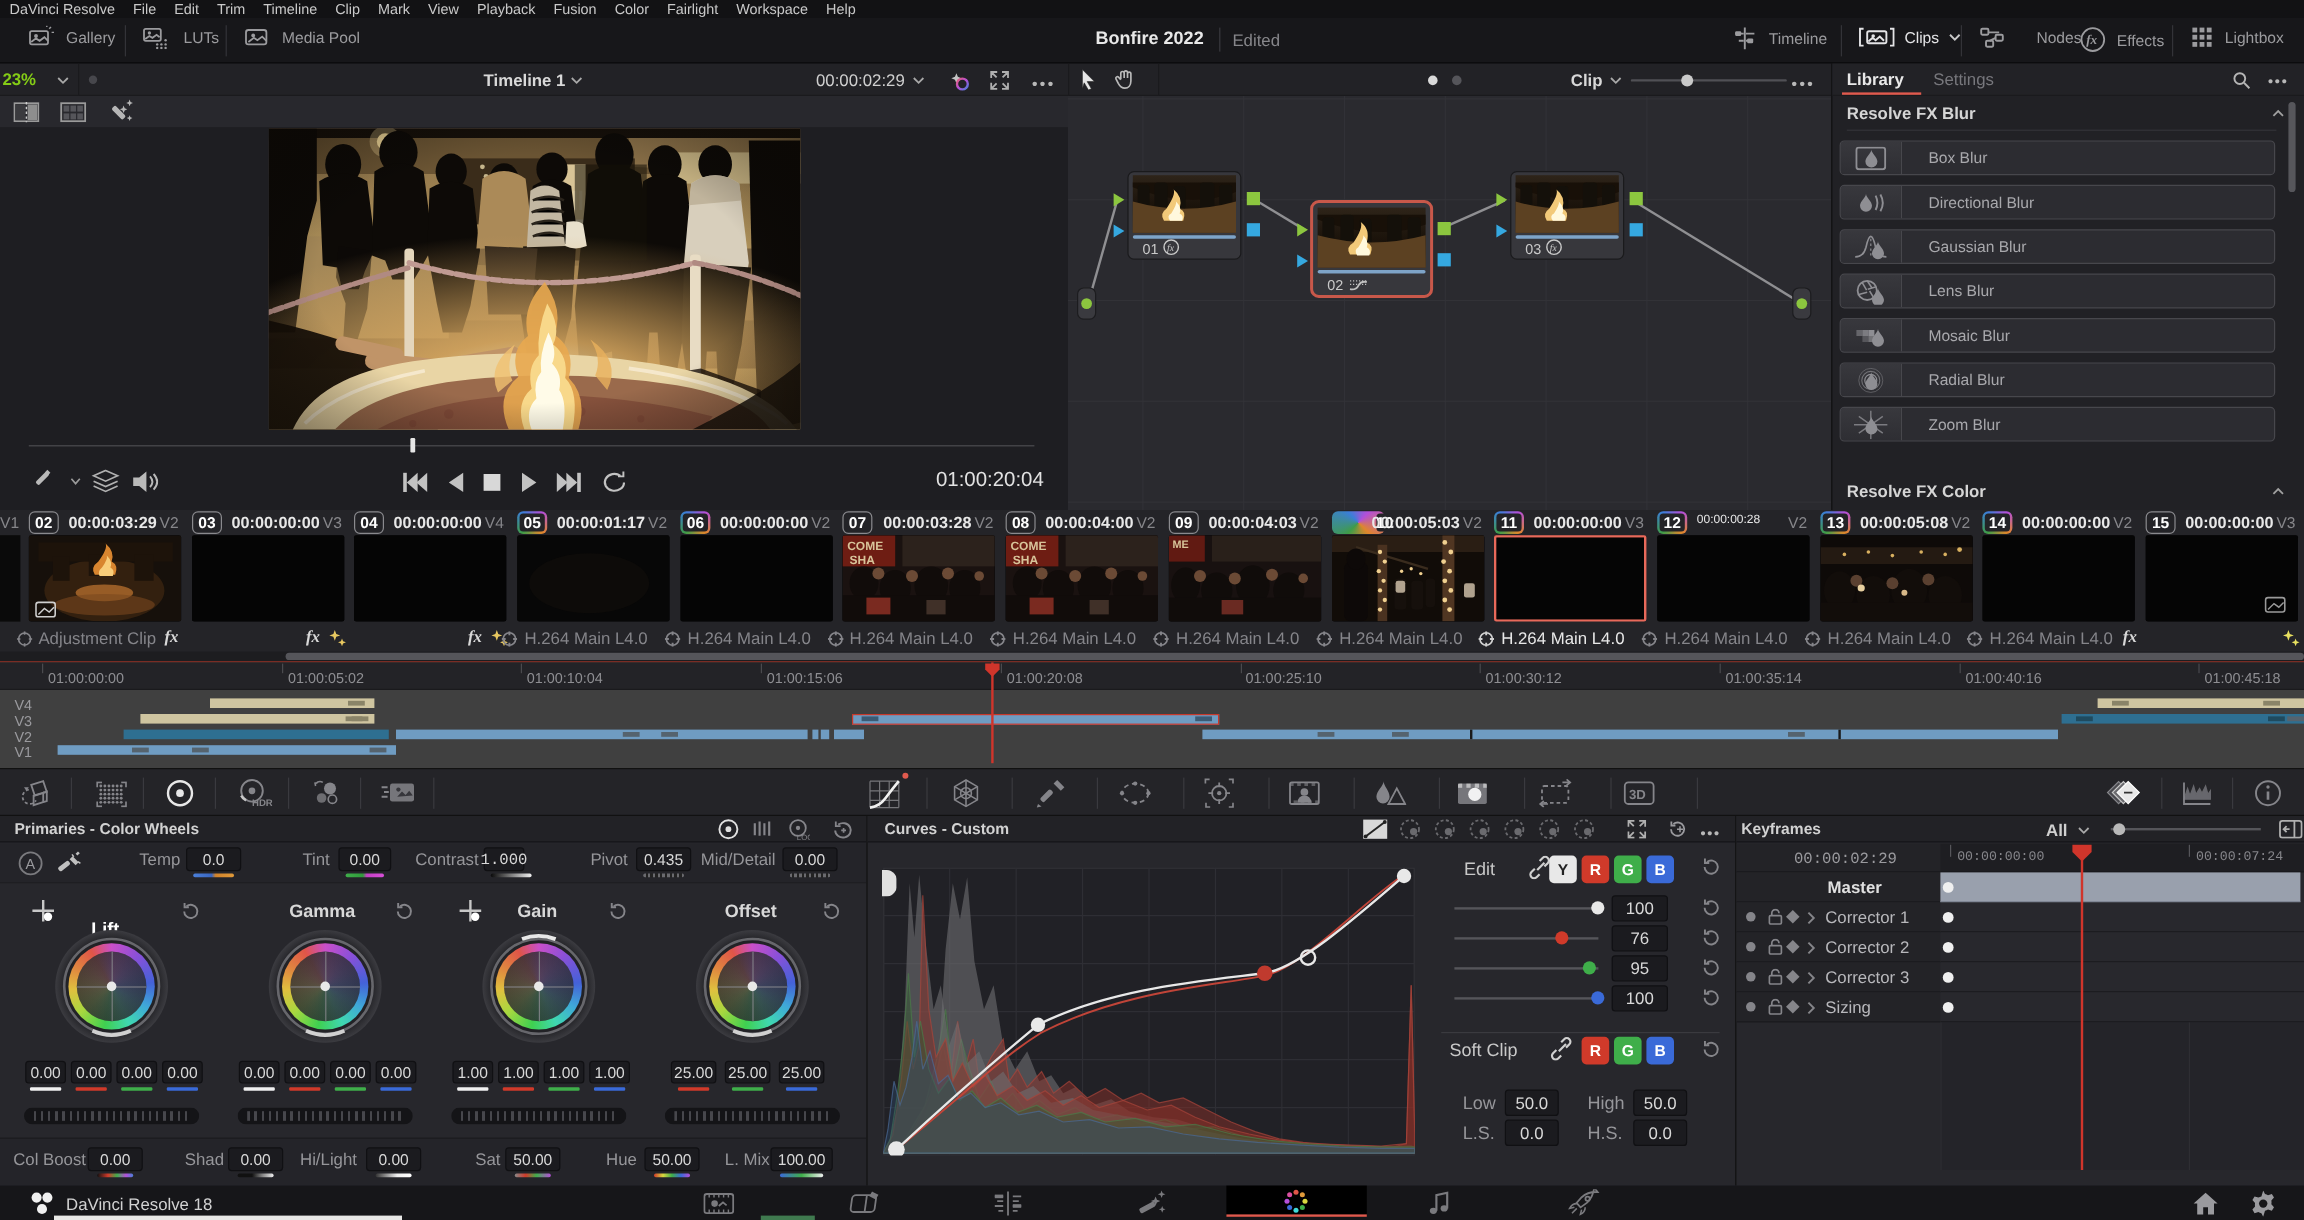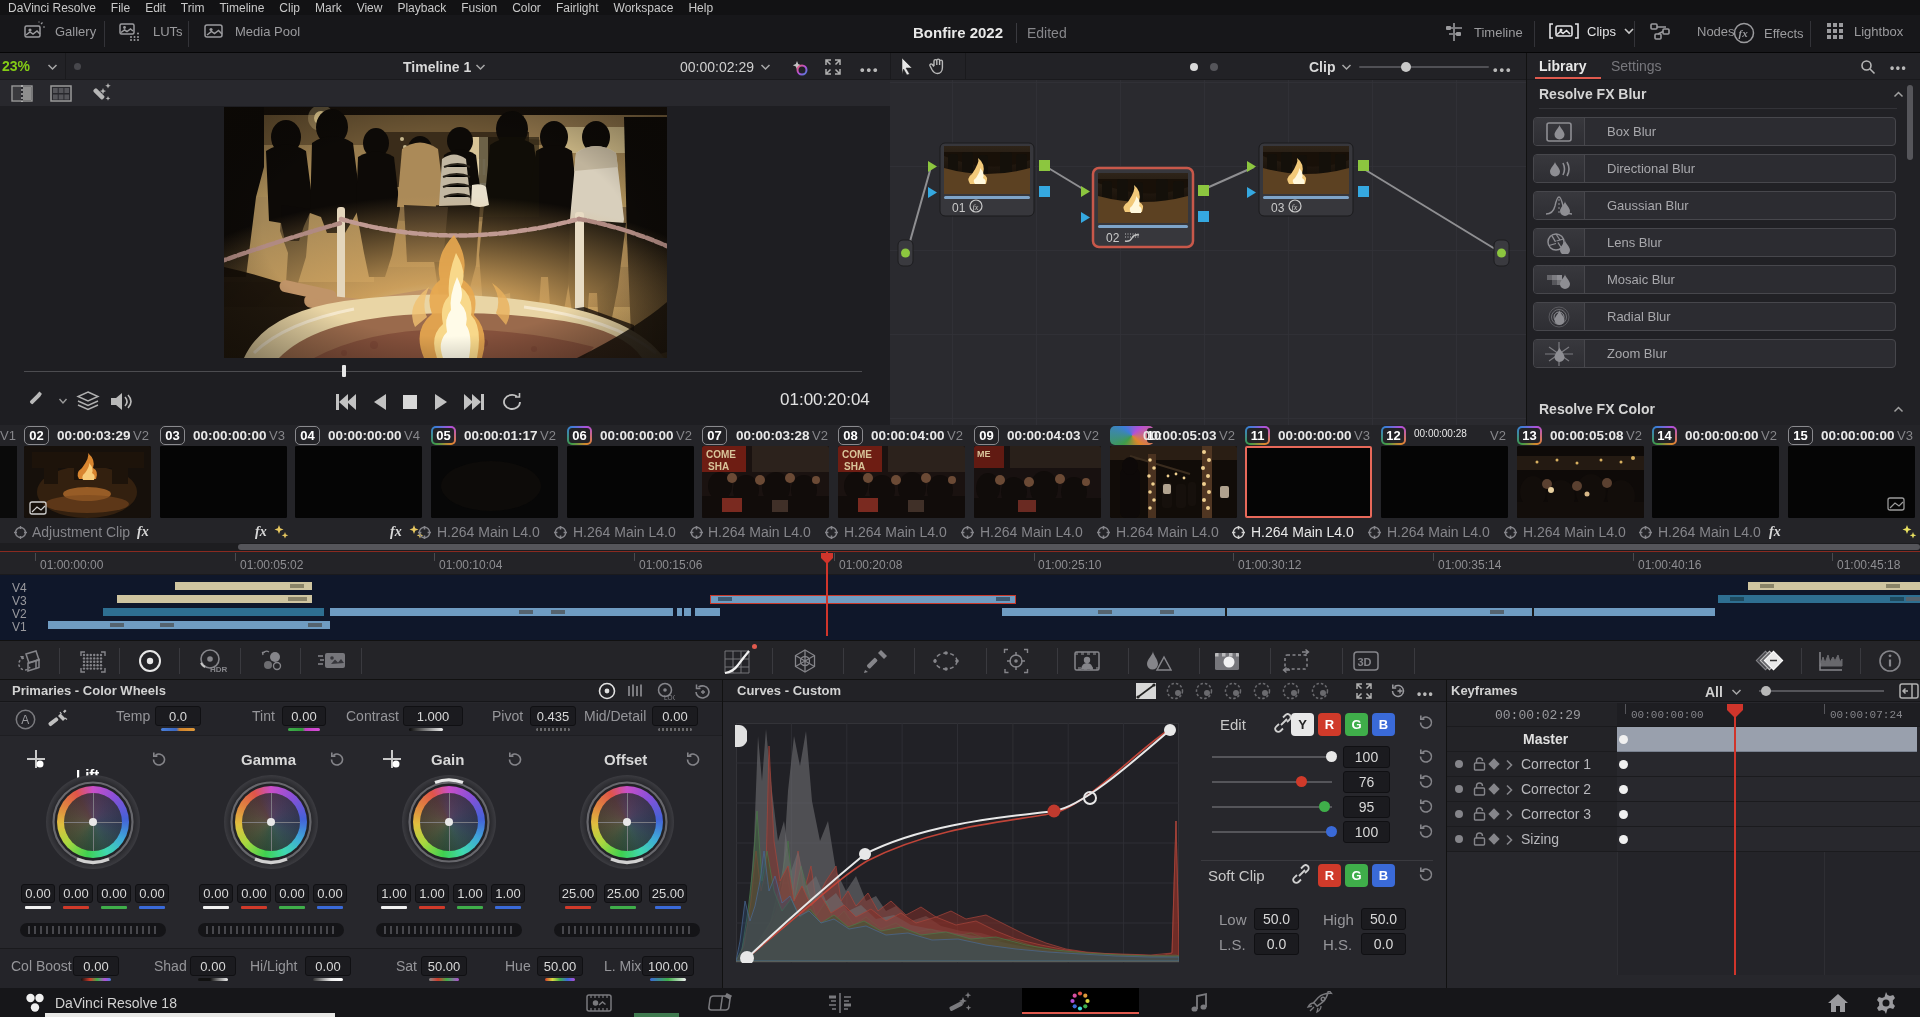--- a/index.html
+++ b/index.html
@@ -32,21 +32,21 @@
   #nodecanvas { left:890px; top:80px; width:636px; height:345px; background:#2a2a2f; }
 
   
   #fxpanel { left:1526px; top:53px; width:394px; height:372px; background:#212125;
              border-left:1px solid #111; }
 
   
   #clipstrip { left:0; top:425px; width:1920px; height:126px; background:#242428; }
 
   
-  #minitl { left:0; top:551px; width:1920px; height:89px; background:#0f172a; }
+  #minitl { left:0; top:551px; width:1920px; height:89px; background:#404040; }
 
   
   #tooltray { left:0; top:640px; width:1920px; height:40px; background:#242428;
               border-top:1px solid #111; border-bottom:1px solid #111; }
 
   
   #wheelspanel { left:0; top:680px; width:722px; height:308px; background:#27272c; }
   #curvespanel { left:722px; top:680px; width:724px; height:308px; background:#27272c;
                  border-left:1px solid #111; }
   #kfpanel { left:1446px; top:680px; width:474px; height:308px; background:#27272c;
@@ -1244,21 +1244,21 @@
         <path d="M17 2.5 l2 -2 1.5 1.5 -2 2z"></path>
         <path d="M14 3 l1.5 2 M19 9 l2 1.5" stroke="#c0c0c0" stroke-width="1.2"></path>
       </svg>
   <div style="position:absolute;left:116px;top:28px;font-size:14px;color:#96969a;">Temp</div>
       <div class="valbox" style="position:absolute;left:155px;top:26px;width:46px;height:20px;font-size:13px;">0.0</div>
       <div style="position:absolute;left:161px;top:48px;width:34px;height:3px;border-radius:1.5px;background:linear-gradient(90deg,#4a7fd9,#3a66c0 45%,#d0822a 55%,#e09a3a);"></div>
   <div style="position:absolute;left:252px;top:28px;font-size:14px;color:#96969a;">Tint</div>
       <div class="valbox" style="position:absolute;left:282px;top:26px;width:44px;height:20px;font-size:13px;">0.00</div>
       <div style="position:absolute;left:288px;top:48px;width:32px;height:3px;border-radius:1.5px;background:linear-gradient(90deg,#3fae4a,#2f9a3a 45%,#c43fc4 55%,#d84fd8);"></div>
   <div style="position:absolute;left:346px;top:28px;font-size:14px;color:#96969a;">Contrast</div>
-      <div class="valbox" style="position:absolute;left:403px;top:26px;width:60px;height:20px;font-size:13px;">1.000</div>
+      <div class="valbox" style="position:absolute;left:403px;top:26px;width:34px;height:20px;font-size:13px;font-family:Liberation Mono, monospace;">1.000</div>
       <div style="position:absolute;left:409px;top:48px;width:34px;height:3px;border-radius:1.5px;background:linear-gradient(90deg,#0a0a0a,#f0f0f0);"></div>
   <div style="position:absolute;left:492px;top:28px;font-size:14px;color:#96969a;">Pivot</div>
       <div class="valbox" style="position:absolute;left:530px;top:26px;width:46px;height:20px;font-size:13px;">0.435</div>
       <div style="position:absolute;left:536px;top:48px;width:34px;height:3px;border-radius:1.5px;background:repeating-linear-gradient(90deg,#6a6a6e 0 2px,#222 2px 4px);"></div>
   <div style="position:absolute;left:584px;top:28px;font-size:14px;color:#96969a;">Mid/Detail</div>
       <div class="valbox" style="position:absolute;left:652px;top:26px;width:46px;height:20px;font-size:13px;">0.00</div>
       <div style="position:absolute;left:658px;top:48px;width:34px;height:3px;border-radius:1.5px;background:repeating-linear-gradient(90deg,#6a6a6e 0 2px,#222 2px 4px);"></div>
   <div style="position:absolute;left:76px;top:86px;font-size:15px;font-weight:bold;color:#ffffff;">Lift</div>
   <svg width="17" height="17" viewBox="0 0 17 17" style="position:absolute;left:150px;top:71px;" fill="none" stroke="#85858a" stroke-width="1.6">
         <path d="M3.5 8.5 a5.5 5.5 0 1 0 2 -4.2"></path>

